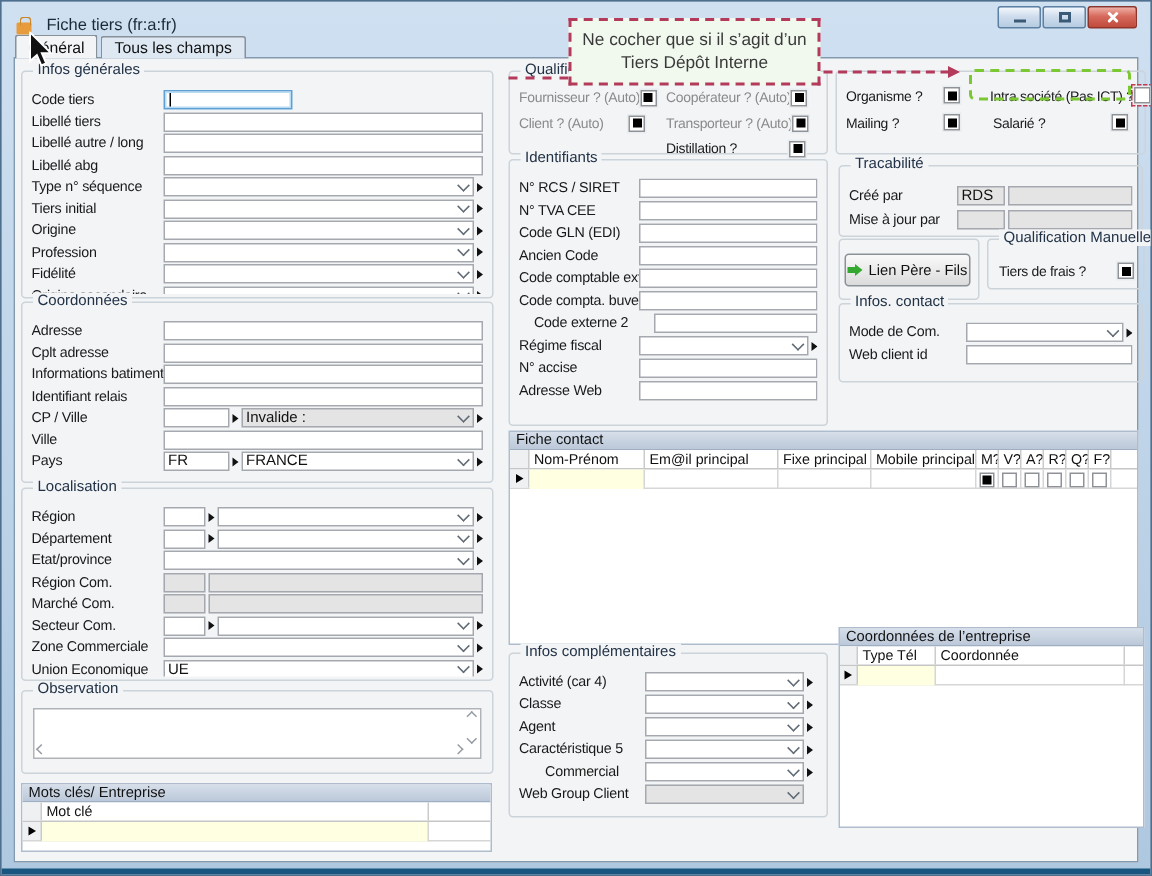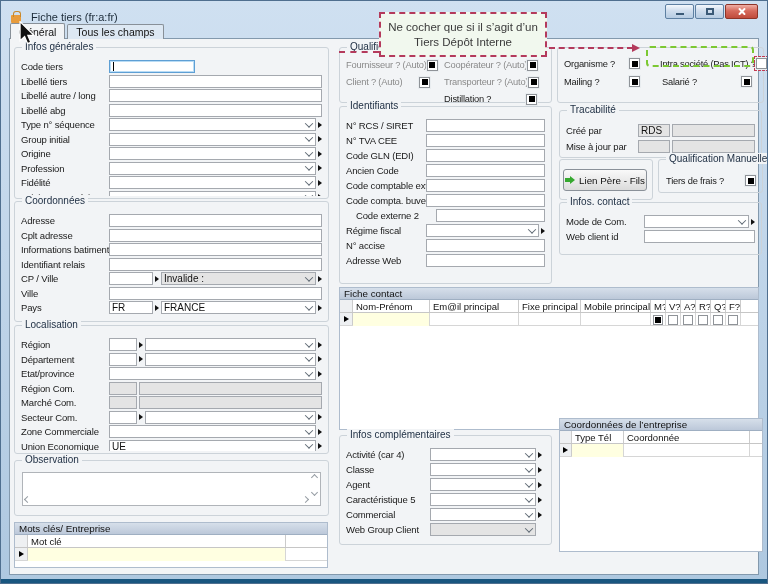--- a/index.html
+++ b/index.html
@@ -145,21 +145,21 @@
             <span class="flabel" style="width: 88px;">Type n° séquence</span>
             <div class="fctrl">
               <div class="cbox grow">
                 <span class="cval"></span>
                 <span class="chev"></span>
               </div>
               <span class="ext"></span>
             </div>
           </div>
           <div class="frow">
-            <span class="flabel" style="width: 88px;">Group initial</span>
+            <span class="flabel" style="width: 88px;">Tiers initial</span>
             <div class="fctrl">
               <div class="cbox grow">
                 <span class="cval"></span>
                 <span class="chev"></span>
               </div>
               <span class="ext"></span>
             </div>
           </div>
           <div class="frow">
             <span class="flabel" style="width: 88px;">Origine</span>
@@ -635,21 +635,21 @@
             <span class="flabel" style="width: 84px;">Caractéristique 5</span>
             <div class="fctrl">
               <div class="cbox" style="width: 106px;">
                 <span class="cval"></span>
                 <span class="chev"></span>
               </div>
               <span class="ext"></span>
             </div>
           </div>
           <div class="frow">
-            <span class="flabel" style="width: 84px;">Commercial</span>
+            <span class="flabel" style="width: 84px; text-align: center;">Commercial</span>
             <div class="fctrl">
               <div class="cbox" style="width: 106px;">
                 <span class="cval"></span>
                 <span class="chev"></span>
               </div>
               <span class="ext"></span>
             </div>
           </div>
           <div class="frow">
             <span class="flabel" style="width: 84px;">Web Group Client</span>

